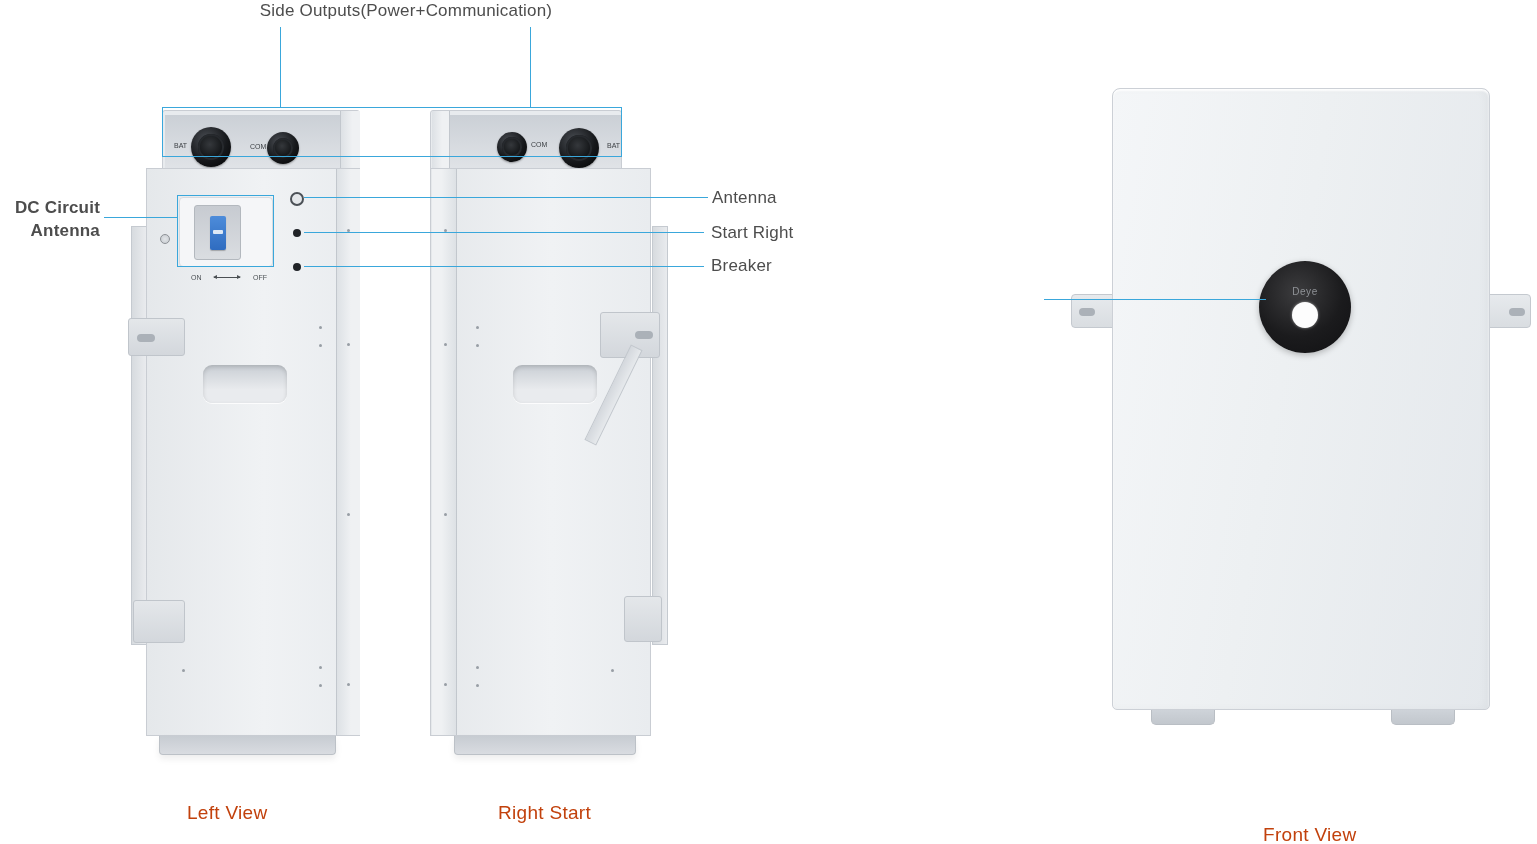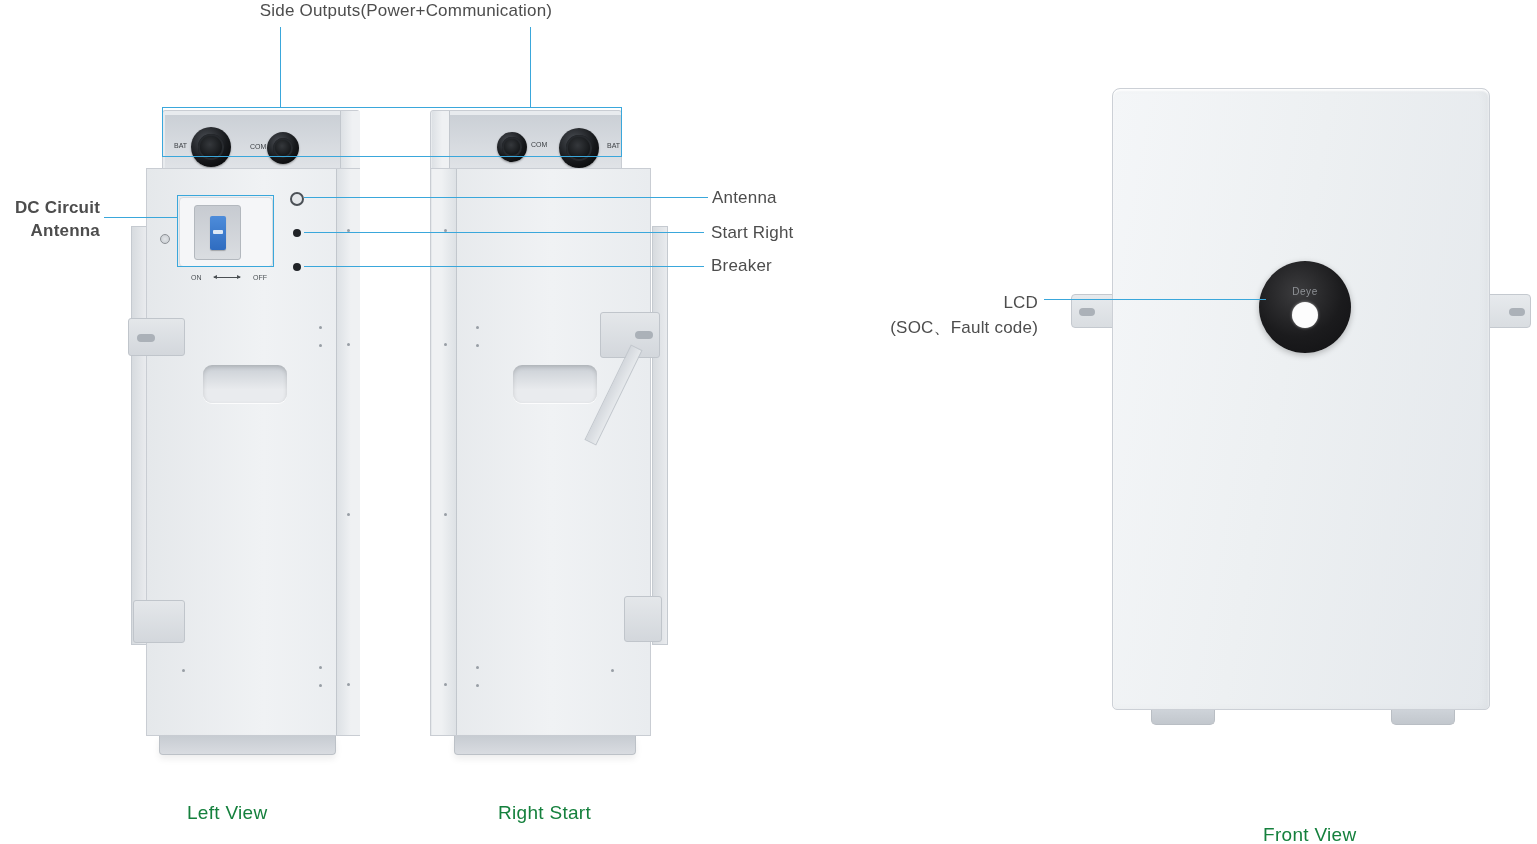--- a/index.html
+++ b/index.html
@@ -5,21 +5,21 @@
   * { margin:0; padding:0; box-sizing:border-box; }
   html,body { background:#ffffff; }
   body { font-family:"Liberation Sans","DejaVu Sans",sans-serif; }
 
   .canvas { position:relative; width:1537px; height:844px; background:#ffffff; overflow:hidden; color:#4d4d4d; }
 
   
   .cl { position:absolute; background:#3aa7db; z-index:7; }
   .cl-box { position:absolute; border:1px solid #3aa7db; z-index:7; background:transparent; }
   .callout-label { position:absolute; font-size:17px; color:#4d4d4d; z-index:8; letter-spacing:0.2px; white-space:nowrap; }
-  .view-label { position:absolute; font-size:19px; color:#15803d; z-index:8; letter-spacing:0.3px; }
+  .view-label { position:absolute; font-size:19px; color:#c2410c; z-index:8; letter-spacing:0.3px; }
 
   
   .rail { position:absolute; background:linear-gradient(to right,#d7dbdf,#e9ebee); border:1px solid #c5cad0; z-index:1; }
   .bracket { position:absolute; background:linear-gradient(#e4e7ea,#d3d7dc); border:1px solid #c0c5cb; border-radius:3px; z-index:3; }
   .bracket-slot { position:absolute; background:#abb1b8; border-radius:4px; }
   .diag { position:absolute; background:linear-gradient(to right,#d4d8dd,#e6e9ec); border:1px solid #c2c7cd; transform:rotate(26deg); z-index:3; }
   .top-assembly { position:absolute; background:#e8ebee; border:1px solid #c9cdd3; border-radius:3px 3px 0 0; z-index:2; }
   .top-panel { position:absolute; background:linear-gradient(#cbd0d6,#e0e3e7); }
   .body { position:absolute; background:linear-gradient(to right,#e5e8eb 0%,#f0f2f4 55%,#e9eccf0 100%); background:linear-gradient(to right,#e5e8eb 0%,#f0f2f4 55%,#e9ecef 100%); border:1px solid #c9cdd3; z-index:2; }
   .seam { position:absolute; width:1px; background:#c2c7cd; }
@@ -176,23 +176,19 @@
 
   <div class="callout-label" style="left:712px;top:188px;">Antenna</div>
   <div class="cl" style="left:304px;top:197px;width:404px;height:1px;"></div>
 
   <div class="callout-label" style="left:711px;top:223px;">Start Right</div>
   <div class="cl" style="left:304px;top:232px;width:400px;height:1px;"></div>
 
   <div class="callout-label" style="left:711px;top:256px;">Breaker</div>
   <div class="cl" style="left:304px;top:266px;width:400px;height:1px;"></div>
 
-  <div class="callout-label" style="left:860px;top:290px;width:178px;text-align:right;line-height:25px;">
-    <span style="display:block;">LCD</span>
-    <span style="display:block;">(SOC、Fault code)</span>
-  </div>
   <div class="cl" style="left:1044px;top:299px;width:222px;height:1px;"></div>
 
   <div class="view-label" style="left:187px;top:802px;">Left View</div>
   <div class="view-label" style="left:498px;top:802px;">Right Start</div>
   <div class="view-label" style="left:1263px;top:824px;">Front View</div>
 
 </div>
 
 </body></html>

